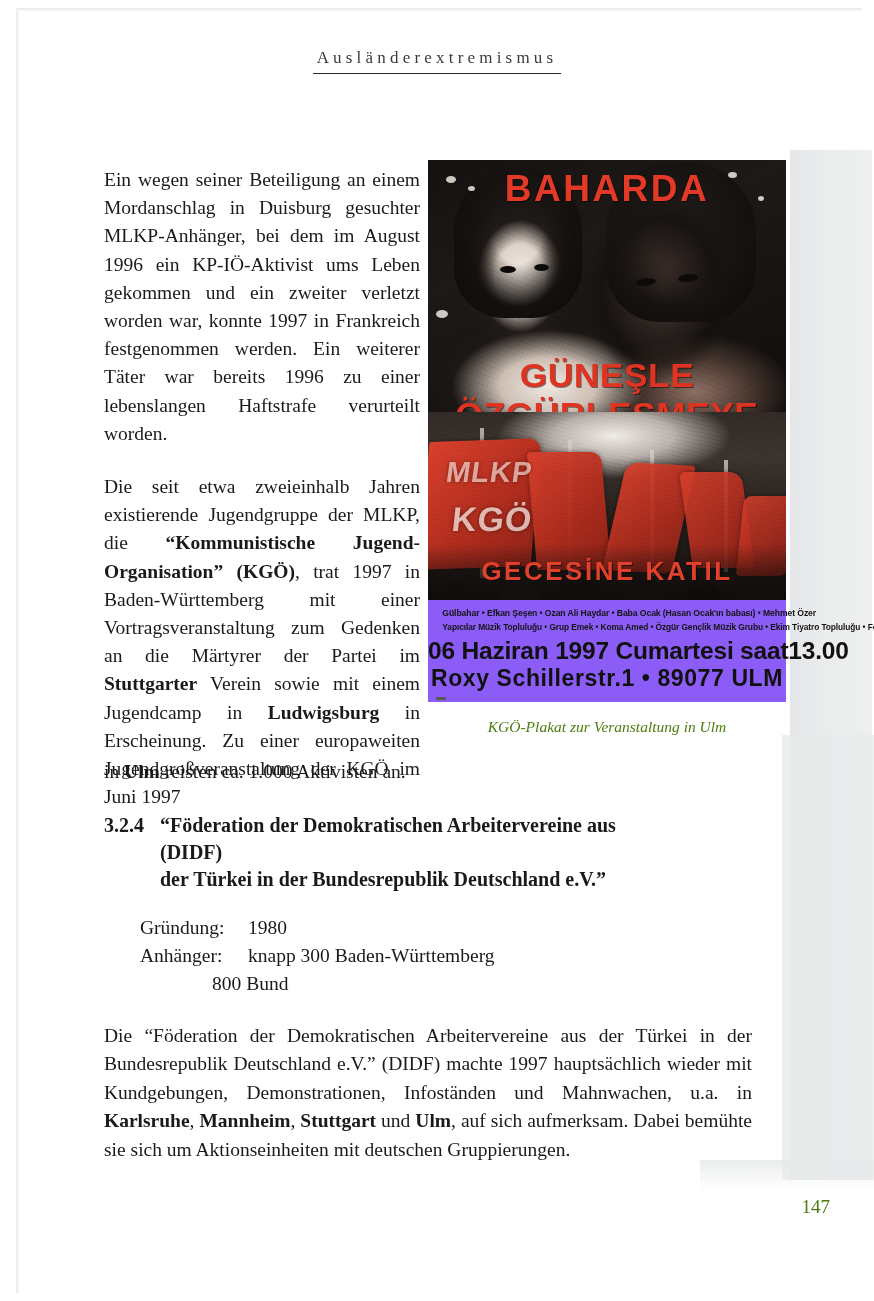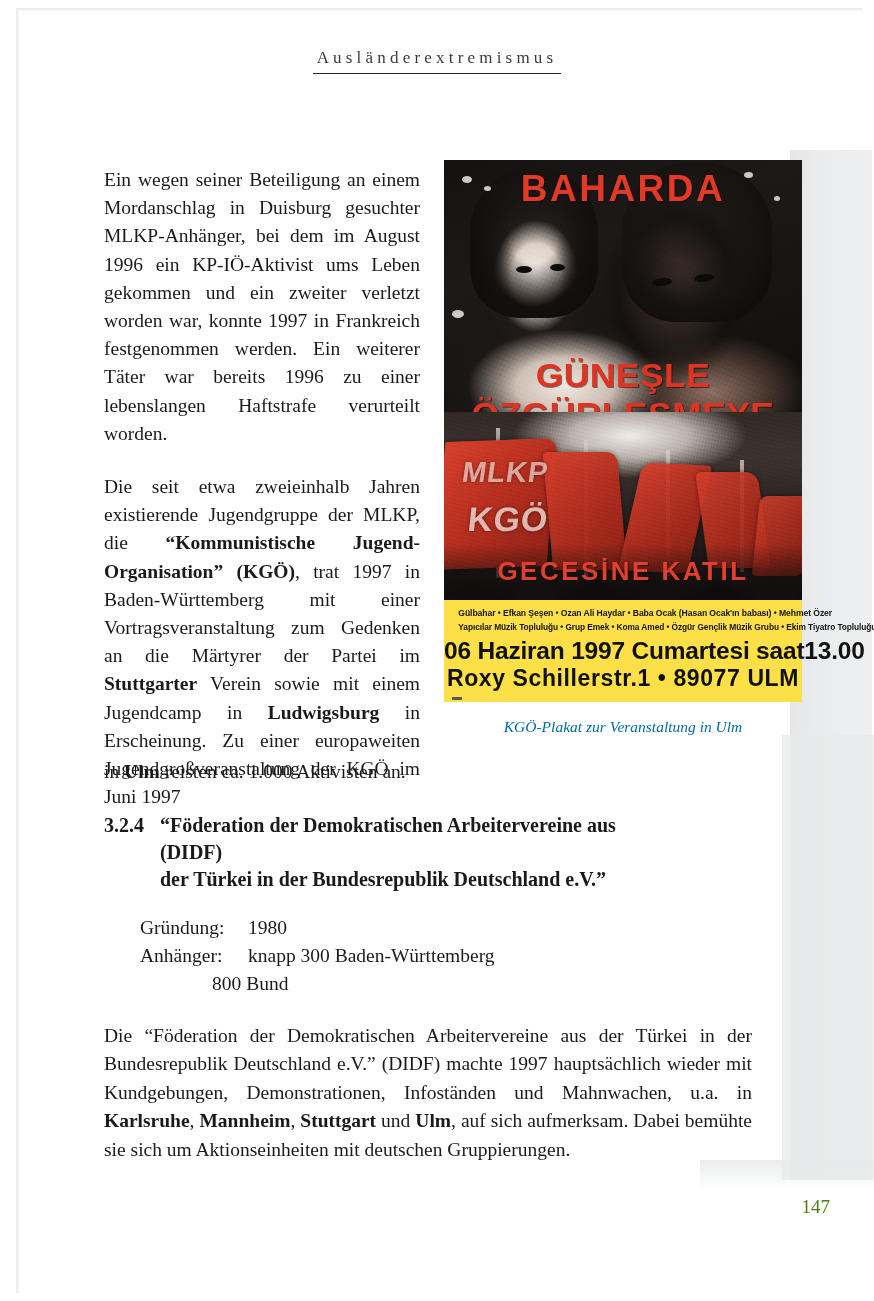--- a/index.html
+++ b/index.html
@@ -91,21 +91,21 @@
     width: 640px;
     font-size: 19.5px;
     line-height: 28.2px;
   }
 
   b, strong { font-weight: 700; }
 
   
   .figure {
     position: absolute;
-    left: 432px; top: 160px;
+    left: 416px; top: 160px;
     width: 358px;
     padding-left: 12px;
   }
   .poster {
     position: relative;
     width: 358px;
     height: 440px;
     background: #11100f;
     overflow: hidden;
   }
@@ -258,21 +258,21 @@
     font-size: 26px;
     letter-spacing: 2.5px;
     color: #e0402c;
     text-shadow: 1px 1px 0 rgba(0,0,0,.55);
   }
 
   
   .poster-info {
     position: relative;
     width: 358px;
-    background: #fde047;
+    background: #8b5cf6;
     padding: 6px 0 10px 0;
     text-align: center;
     font-family: "Liberation Sans", "DejaVu Sans", sans-serif;
   }
   .perf-line {
     color: #141414;
     font-weight: 700;
     font-size: 9.4px;
     line-height: 14px;
     letter-spacing: -0.1px;
@@ -304,21 +304,21 @@
     background: #5a5a5a;
   }
 
   .fig-caption {
     width: 358px;
     margin-top: 16px;
     text-align: center;
     font-family: "Liberation Serif", serif;
     font-style: italic;
     font-size: 15.5px;
-    color: #0369a1;
+    color: #4d7c0f;
   }
 
   
   .section-head {
     position: absolute;
     left: 104px; top: 812px;
     width: 650px;
     font-weight: 700;
     font-size: 20px;
     line-height: 27px;

